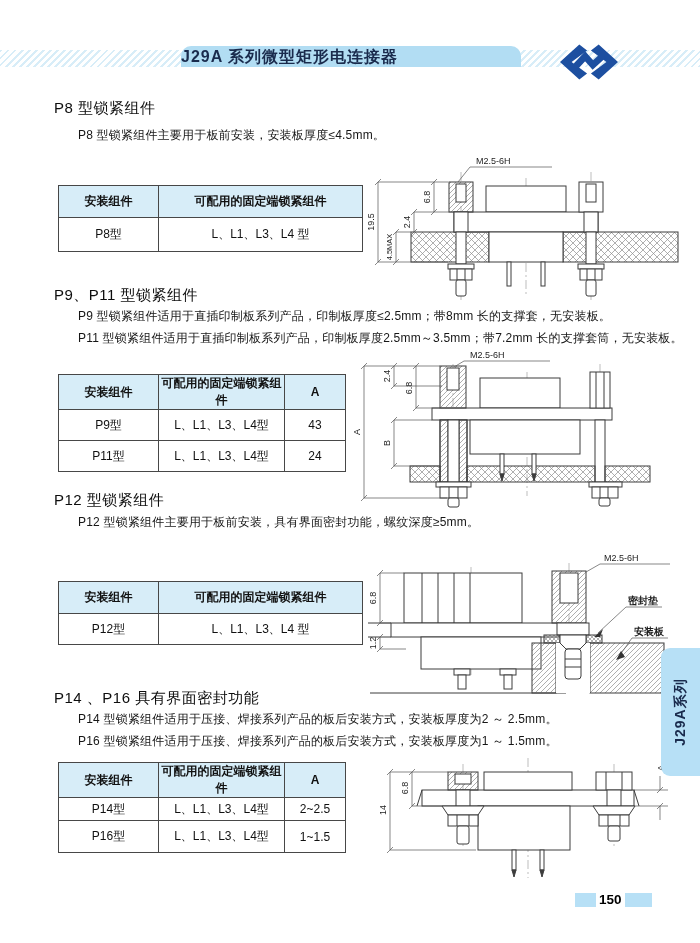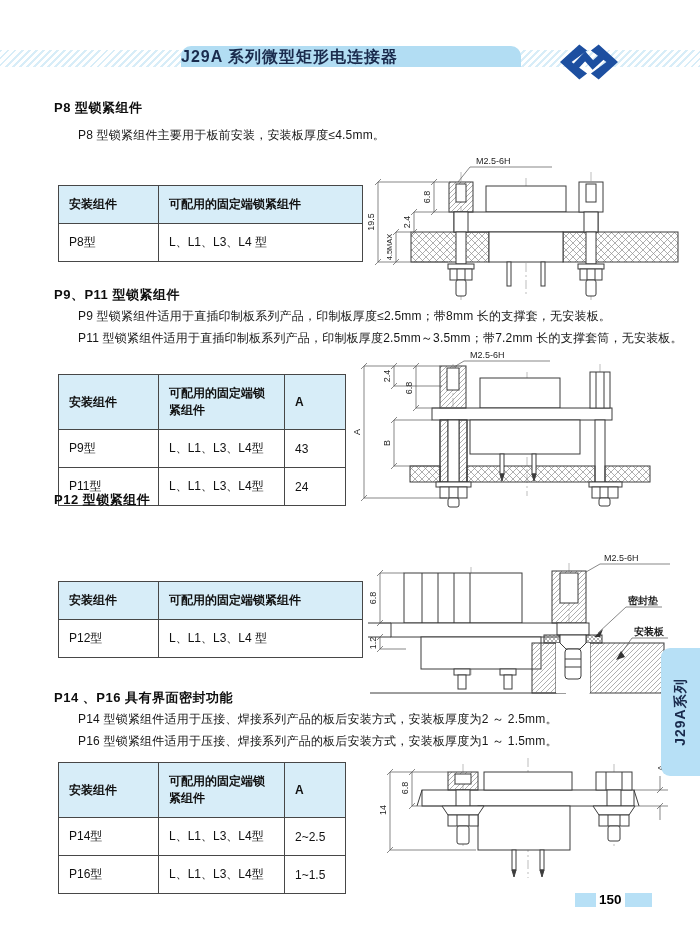--- a/index.html
+++ b/index.html
@@ -6,26 +6,26 @@
   .page{position:relative;width:700px;height:943px;background:#ffffff;overflow:hidden;
         font-family:"Liberation Sans","DejaVu Sans",sans-serif;color:#151515;}
   
   .band{position:absolute;left:0;top:50px;width:700px;height:17px;
         background:repeating-linear-gradient(135deg,#d8edf8 0 2px,#ffffff 2px 5px);}
   .title-pill{position:absolute;left:181px;top:46px;width:340px;height:21px;
         background:#b2ddf3;border-radius:10px 10px 0 0;
         font-weight:bold;font-size:16px;line-height:22px;color:#1a2b4d;letter-spacing:1px;}
   .logo{position:absolute;left:560px;top:44px;width:58px;height:36px;}
   
-  .sec-heading{position:absolute;font-size:13px;font-weight:bold;color:#0d0d0d;letter-spacing:0.5px;}
+  .sec-heading{position:absolute;font-size:15px;font-weight:normal;color:#0d0d0d;letter-spacing:0.5px;}
   .body-line{position:absolute;font-size:12px;color:#161616;letter-spacing:0.2px;}
   
   .tbl{position:absolute;border-collapse:collapse;border:1.5px solid #474747;table-layout:fixed;}
-  .tbl th,.tbl td{border:1px solid #474747;text-align:left;vertical-align:middle;
-        font-size:12px;color:#111;padding:10px;}
+  .tbl th,.tbl td{border:1px solid #474747;text-align:center;vertical-align:middle;
+        font-size:12px;color:#111;padding:0;}
   .tbl th{background:#d7edf8;font-weight:bold;}
   
   .fig{position:absolute;}
   
   .side-tab{position:absolute;left:661px;top:648px;width:39px;height:128px;
         background:#b7e0f6;border-radius:9px 0 0 9px;}
   .side-tab span{position:absolute;left:50%;top:50%;transform:translate(-50%,-50%) rotate(-90deg);
         white-space:nowrap;font-weight:bold;font-size:14px;color:#1a2b4d;letter-spacing:1px;}
   
   .page-bar{position:absolute;left:575px;top:892px;height:15px;display:flex;align-items:center;}
@@ -236,20 +236,21 @@
     <g fill="#1d1d1d" font-size="9">
       <text x="118" y="12">M2.5-6H</text>
       <text x="8" y="86" text-anchor="middle" transform="rotate(-90 8 86)">A</text>
       <text x="38" y="30" text-anchor="middle" transform="rotate(-90 38 30)">2.4</text>
       <text x="60" y="42" text-anchor="middle" transform="rotate(-90 60 42)">6.8</text>
       <text x="38" y="97" text-anchor="middle" transform="rotate(-90 38 97)">B</text>
     </g>
   </svg>
 
   <div class="sec-heading" style="left:54px;top:491px">P12 型锁紧组件</div>
+  <div class="body-line" style="left:78px;top:514px">P12 型锁紧组件主要用于板前安装，具有界面密封功能，螺纹深度≥5mm。</div>
 
   <table class="tbl" style="left:58px;top:581px">
     <colgroup>
         <col style="width:100px">
         <col style="width:204px">
       </colgroup>
     <tbody>
         <tr style="height:32px">
       <th>安装组件</th>
       <th>可配用的固定端锁紧组件</th>

